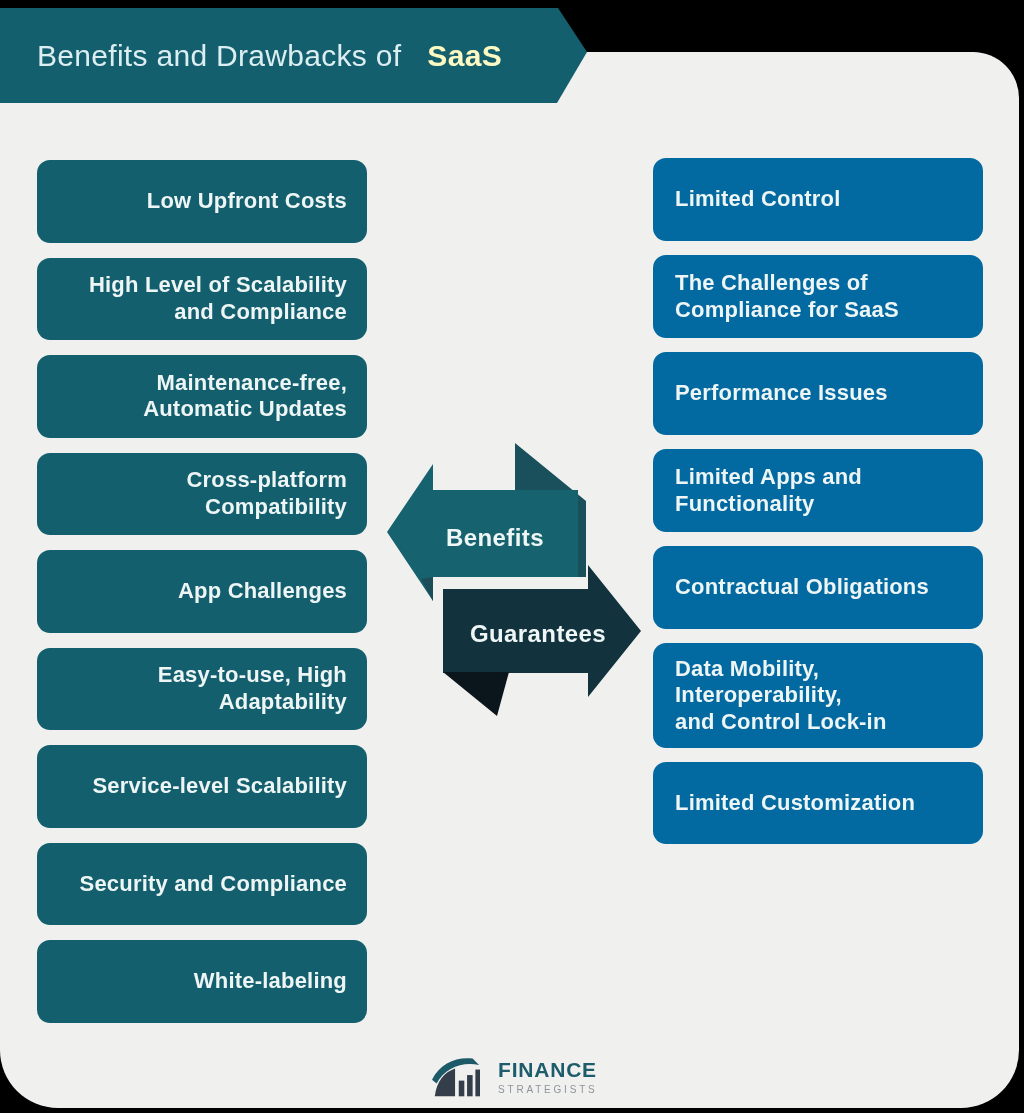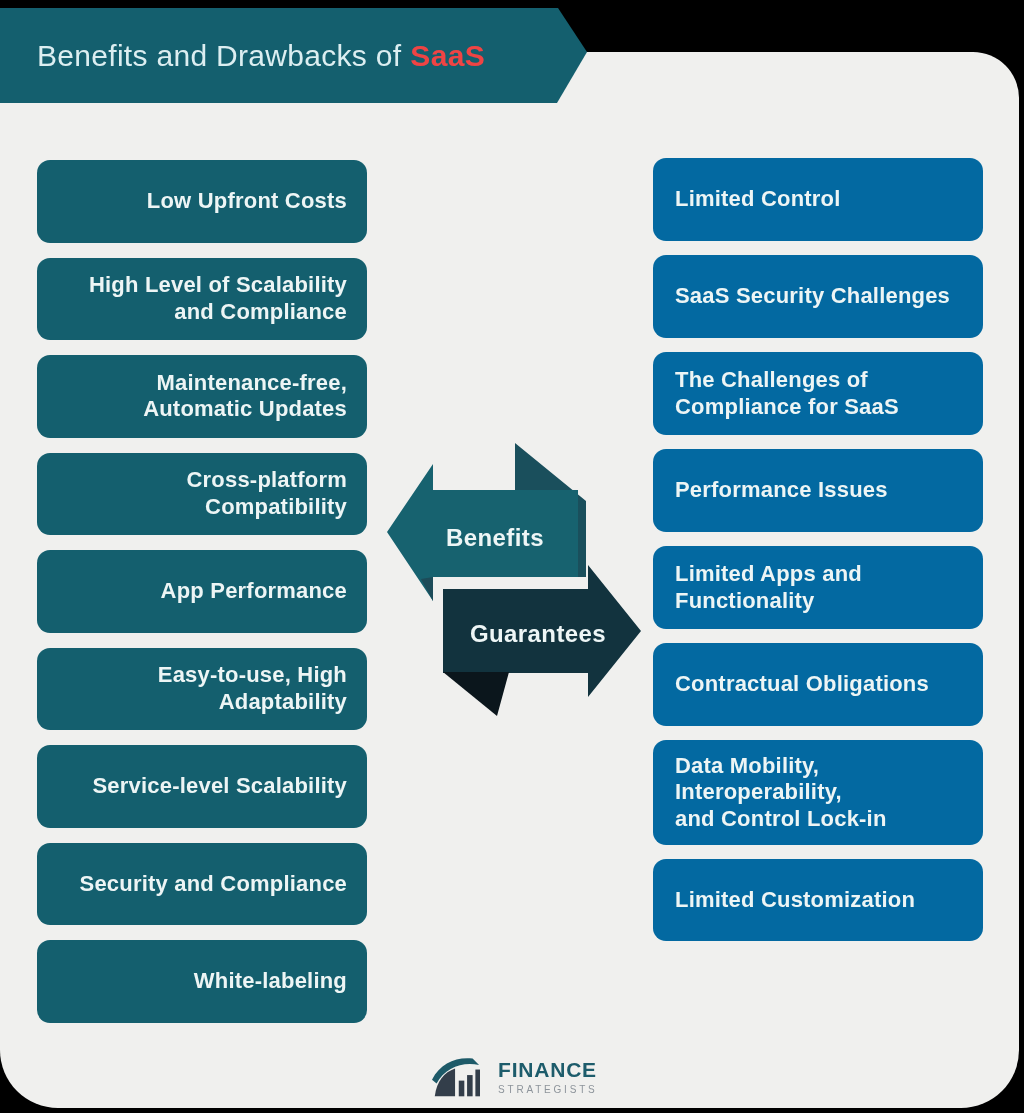--- a/index.html
+++ b/index.html
@@ -15,21 +15,21 @@
     width:1019px;height:1056px;
     background:#f0f0ee;
     border-radius:0 46px 58px 58px;
   }
   .banner-svg{position:absolute;left:0;top:8px;}
   .header-title{
     position:absolute;left:37px;top:39px;
     font-size:30px;color:#dceef1;letter-spacing:.3px;
     white-space:nowrap;
   }
-  .header-title .t-bold{font-weight:700;margin-left:9px;color:#ef4444;}
+  .header-title .t-bold{font-weight:700;margin-left:26px;color:#fef9c3;}
   .col{position:absolute;display:flex;flex-direction:column;}
   .col-benefits{left:37px;top:160px;width:330px;gap:15px;}
   .col-drawbacks{left:653px;top:158px;width:330px;gap:14px;}
   .box{
     border-radius:13px;
     display:flex;align-items:center;
     box-sizing:border-box;
     font-weight:700;font-size:22px;line-height:1.2;
     letter-spacing:.2px;
     color:#edf5f5;
@@ -73,31 +73,30 @@
 <div class="header-title"><span class="t-reg">Benefits and Drawbacks of</span><span class="t-bold">SaaS</span></div>
 
 <div class="col col-benefits">
   <div class="box">Low Upfront Costs</div>
   <div class="box">High Level of Scalability
 and Compliance</div>
   <div class="box">Maintenance-free,
 Automatic Updates</div>
   <div class="box">Cross-platform
 Compatibility</div>
-  <div class="box">App Performance</div>
+  <div class="box">App Challenges</div>
   <div class="box">Easy-to-use, High
 Adaptability</div>
   <div class="box">Service-level Scalability</div>
   <div class="box">Security and Compliance</div>
   <div class="box">White-labeling</div>
 </div>
 
 <div class="col col-drawbacks">
   <div class="box">Limited Control</div>
-  <div class="box">SaaS Security Challenges</div>
   <div class="box">The Challenges of
 Compliance for SaaS</div>
   <div class="box">Performance Issues</div>
   <div class="box">Limited Apps and
 Functionality</div>
   <div class="box">Contractual Obligations</div>
   <div class="box tall">Data Mobility,
 Interoperability,
 and Control Lock-in</div>
   <div class="box last">Limited Customization</div>

